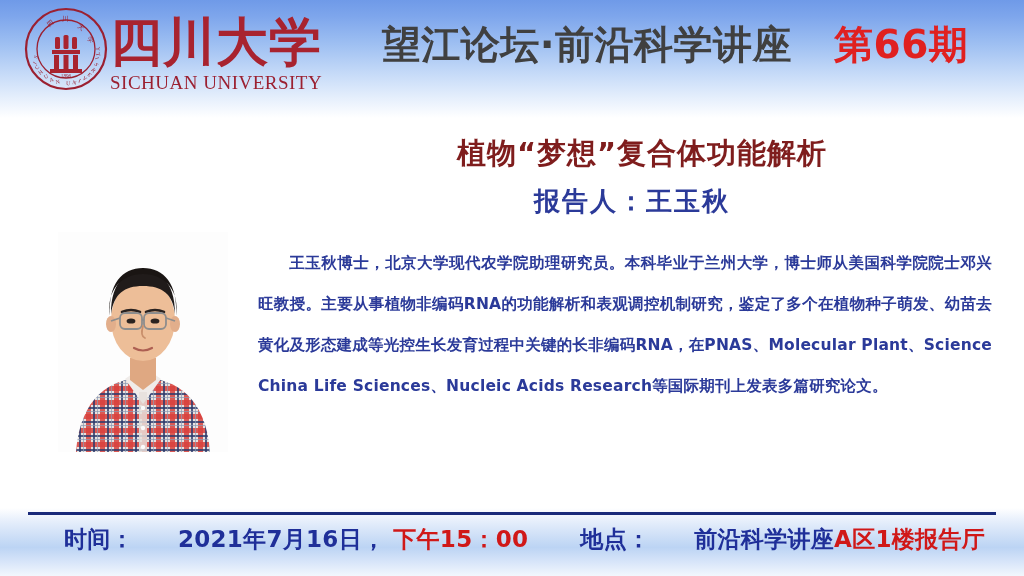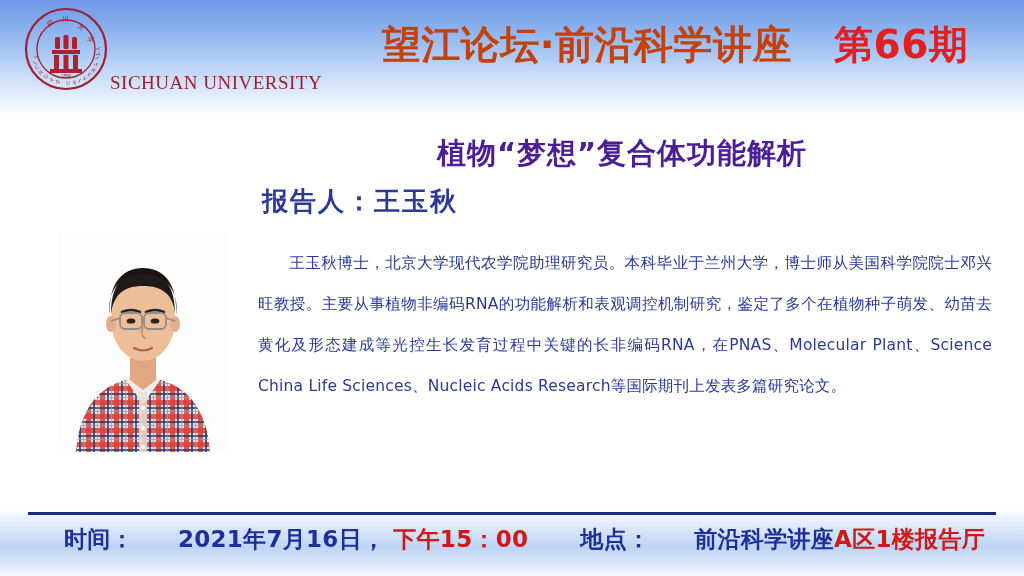--- a/index.html
+++ b/index.html
@@ -69,39 +69,40 @@
     position: absolute;
     left: 340px; top: 18px;
     width: 670px;
     text-align: center;
     font-size: 39px;
     font-weight: bold;
     letter-spacing: 0.5px;
     white-space: nowrap;
     font-family: "DejaVu Sans", "Liberation Sans", sans-serif;
   }
-  .series-title .part-blue { color: #c2410c; }
+  .series-title .part-blue { color: #404040; }
   .series-title .part-red  { color: #e02020; margin-left: 42px; }
 
   
   .lecture-title {
     position: absolute;
-    left: 252px; top: 134px;
+    left: 272px; top: 134px;
     width: 740px;
     text-align: center;
     font-size: 29px;
     font-weight: bold;
-    color: #4c1d95;
+    color: #7f1d1d;
     letter-spacing: 1px;
     white-space: nowrap;
   }
   .speaker-line {
     position: absolute;
     left: 262px; top: 184px;
     width: 740px;
+    text-align: center;
     font-size: 26px;
     font-weight: bold;
     color: #2b3a99;
     letter-spacing: 2px;
     white-space: nowrap;
   }
 
   
   .photo-frame {
     position: absolute;
@@ -112,21 +113,21 @@
     overflow: hidden;
   }
   .photo-frame svg { display: block; }
 
   
   .bio {
     position: absolute;
     left: 258px; top: 243px;
     width: 734px;
     font-size: 15.5px;
-    font-weight: normal;
+    font-weight: bold;
     line-height: 41px;
     color: #2b3a99;
     text-align: justify;
     text-justify: inter-ideograph;
     letter-spacing: 0.2px;
   }
   .bio .indent { display: inline-block; width: 2em; }
 
   
   .footer-band {
@@ -211,20 +212,25 @@
           <text x="63" y="68" transform="rotate(42 63 68)">E</text>
           <text x="67" y="63" transform="rotate(52 67 63)">R</text>
           <text x="70" y="57" transform="rotate(62 70 57)">S</text>
           <text x="71" y="51" transform="rotate(70 71 51)">I</text>
           <text x="72" y="46" transform="rotate(78 72 46)">T</text>
           <text x="72" y="40" transform="rotate(86 72 40)">Y</text>
         </g>
       </svg>
     </div>
 
+    <div class="wordmark-cn">
+      <svg width="210" height="62" viewBox="0 0 210 62" xmlns="http://www.w3.org/2000/svg">
+        <text x="0" y="50" fill="#a8232f" font-family="'DejaVu Sans', sans-serif" font-size="52" font-weight="bold" letter-spacing="1">四川大学</text>
+      </svg>
+    </div>
 
     <div class="wordmark-en">SICHUAN UNIVERSITY</div>
   </div>
 
   <div class="series-title">
     <span class="part-blue">望江论坛·前沿科学讲座</span><span class="part-red">第66期</span>
   </div>
 
   <div class="lecture-title">植物“梦想”复合体功能解析</div>
 

